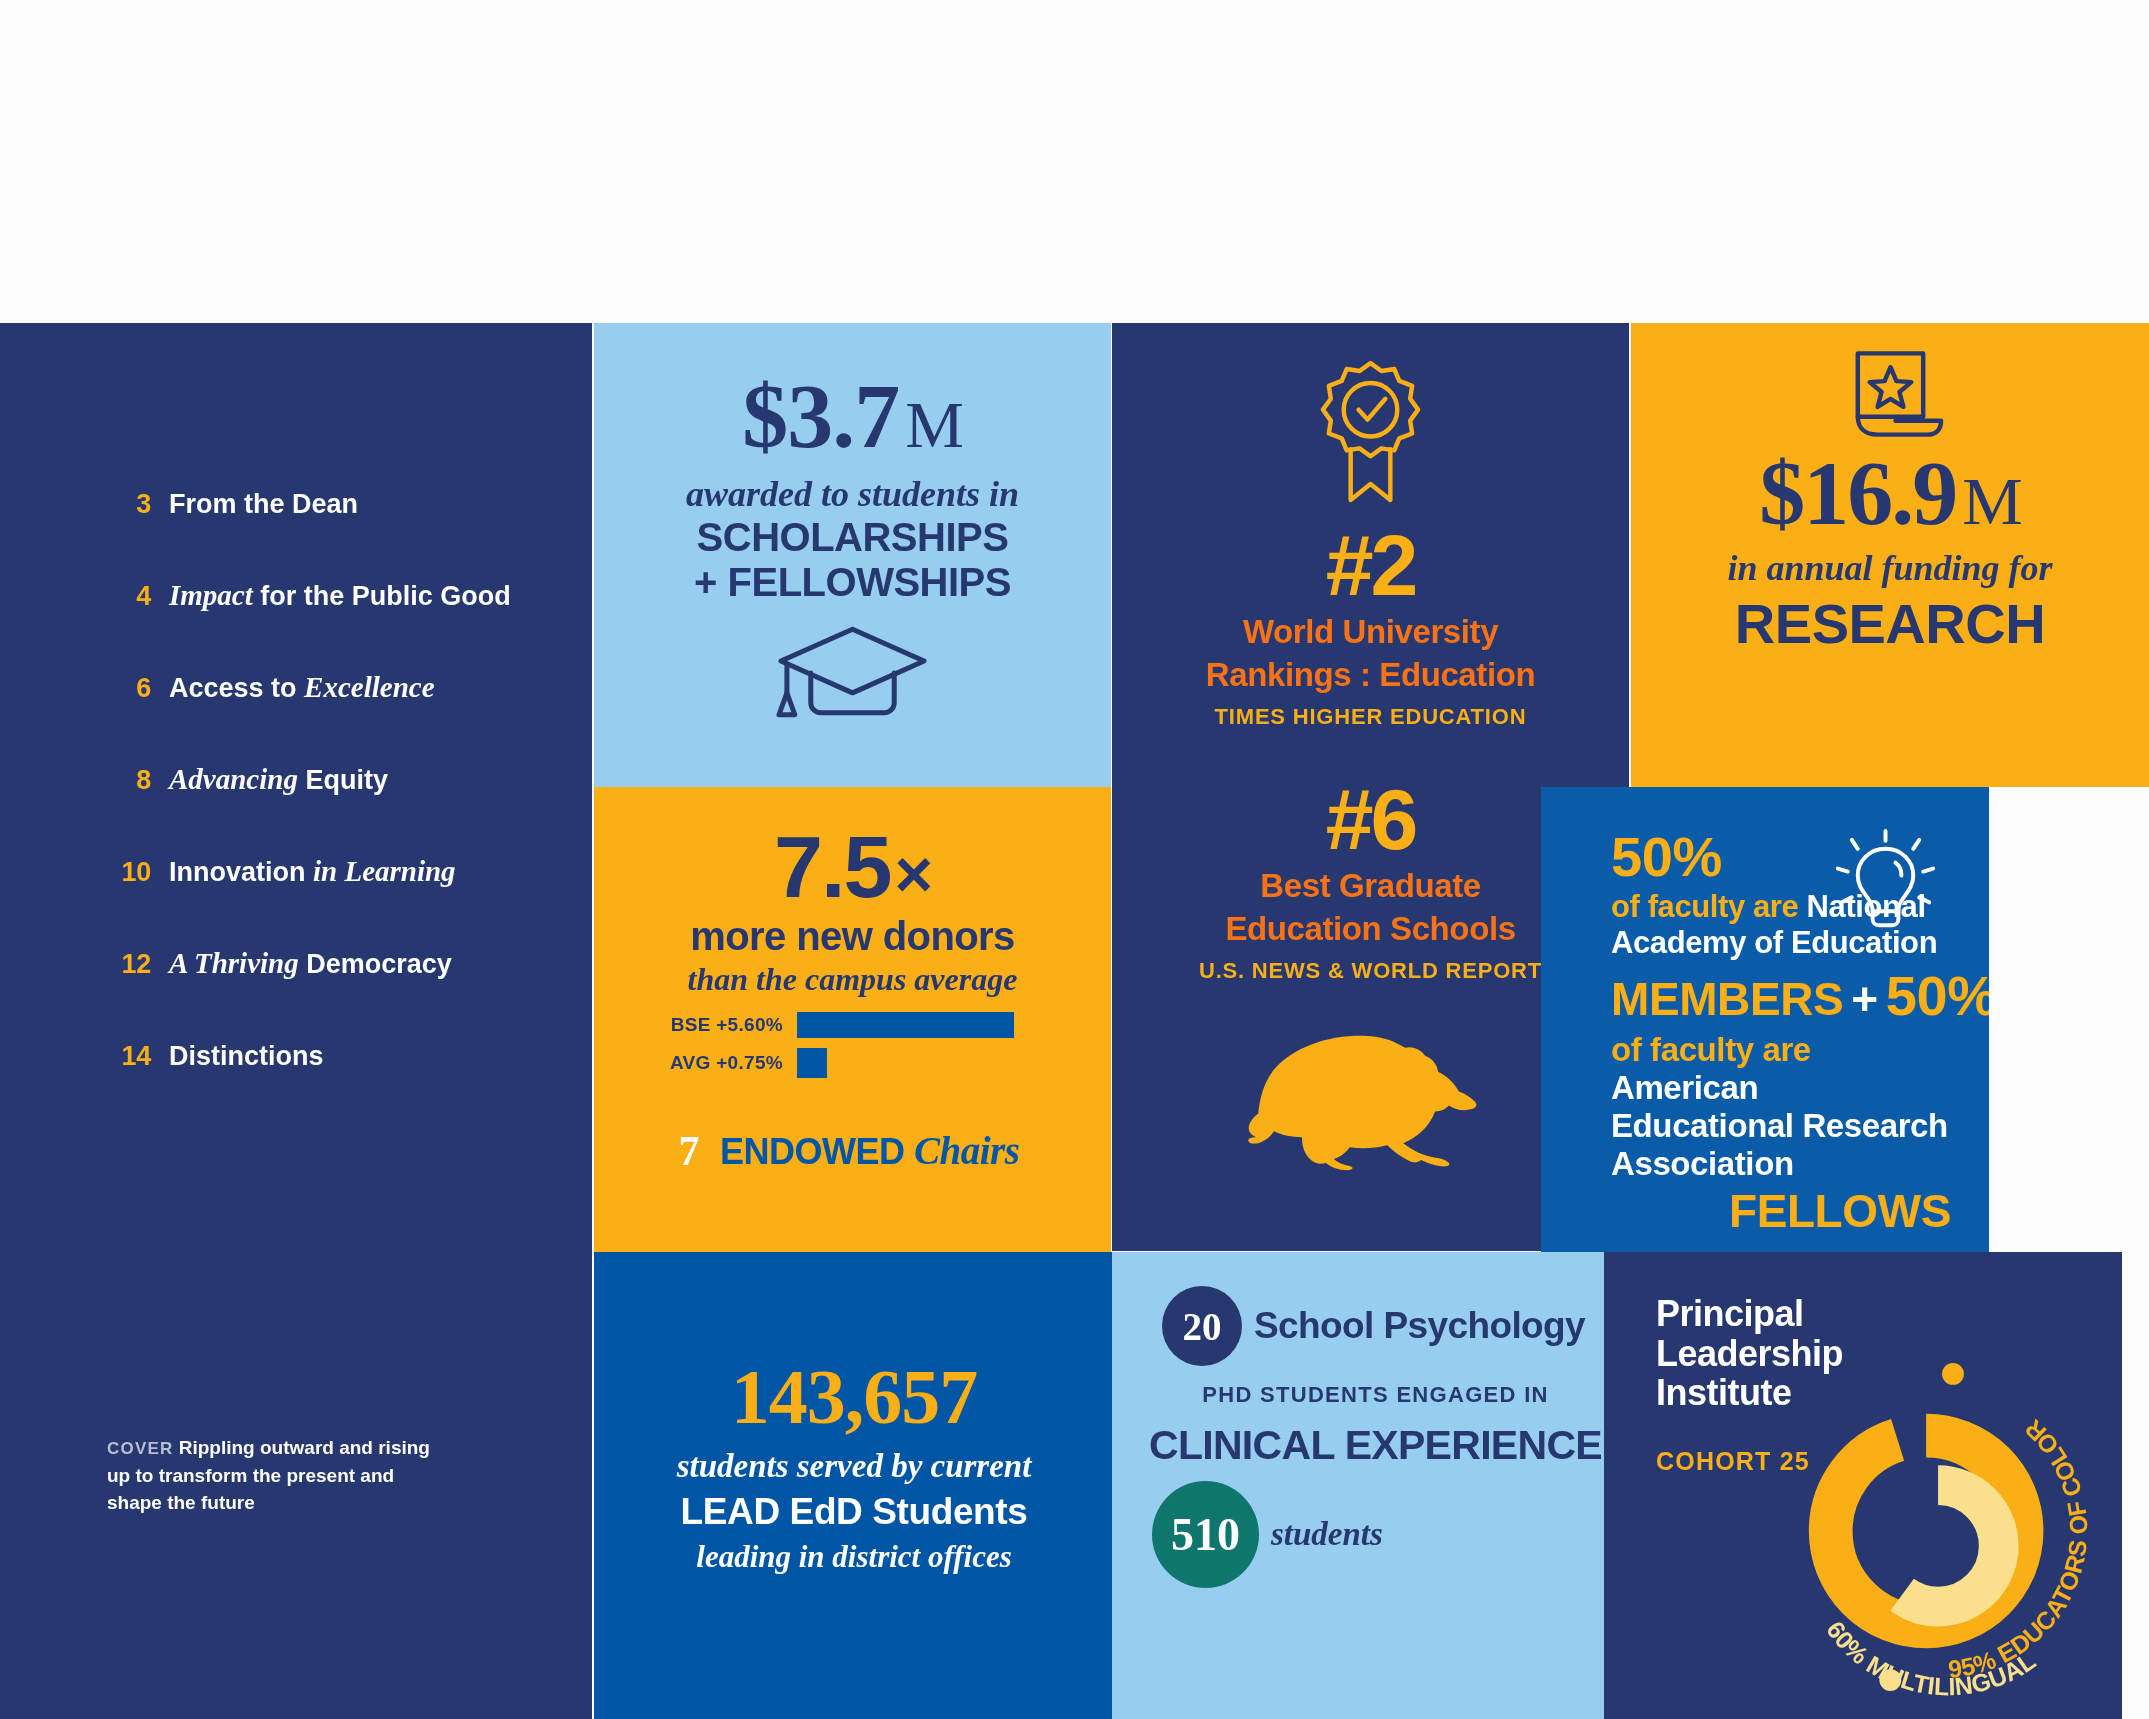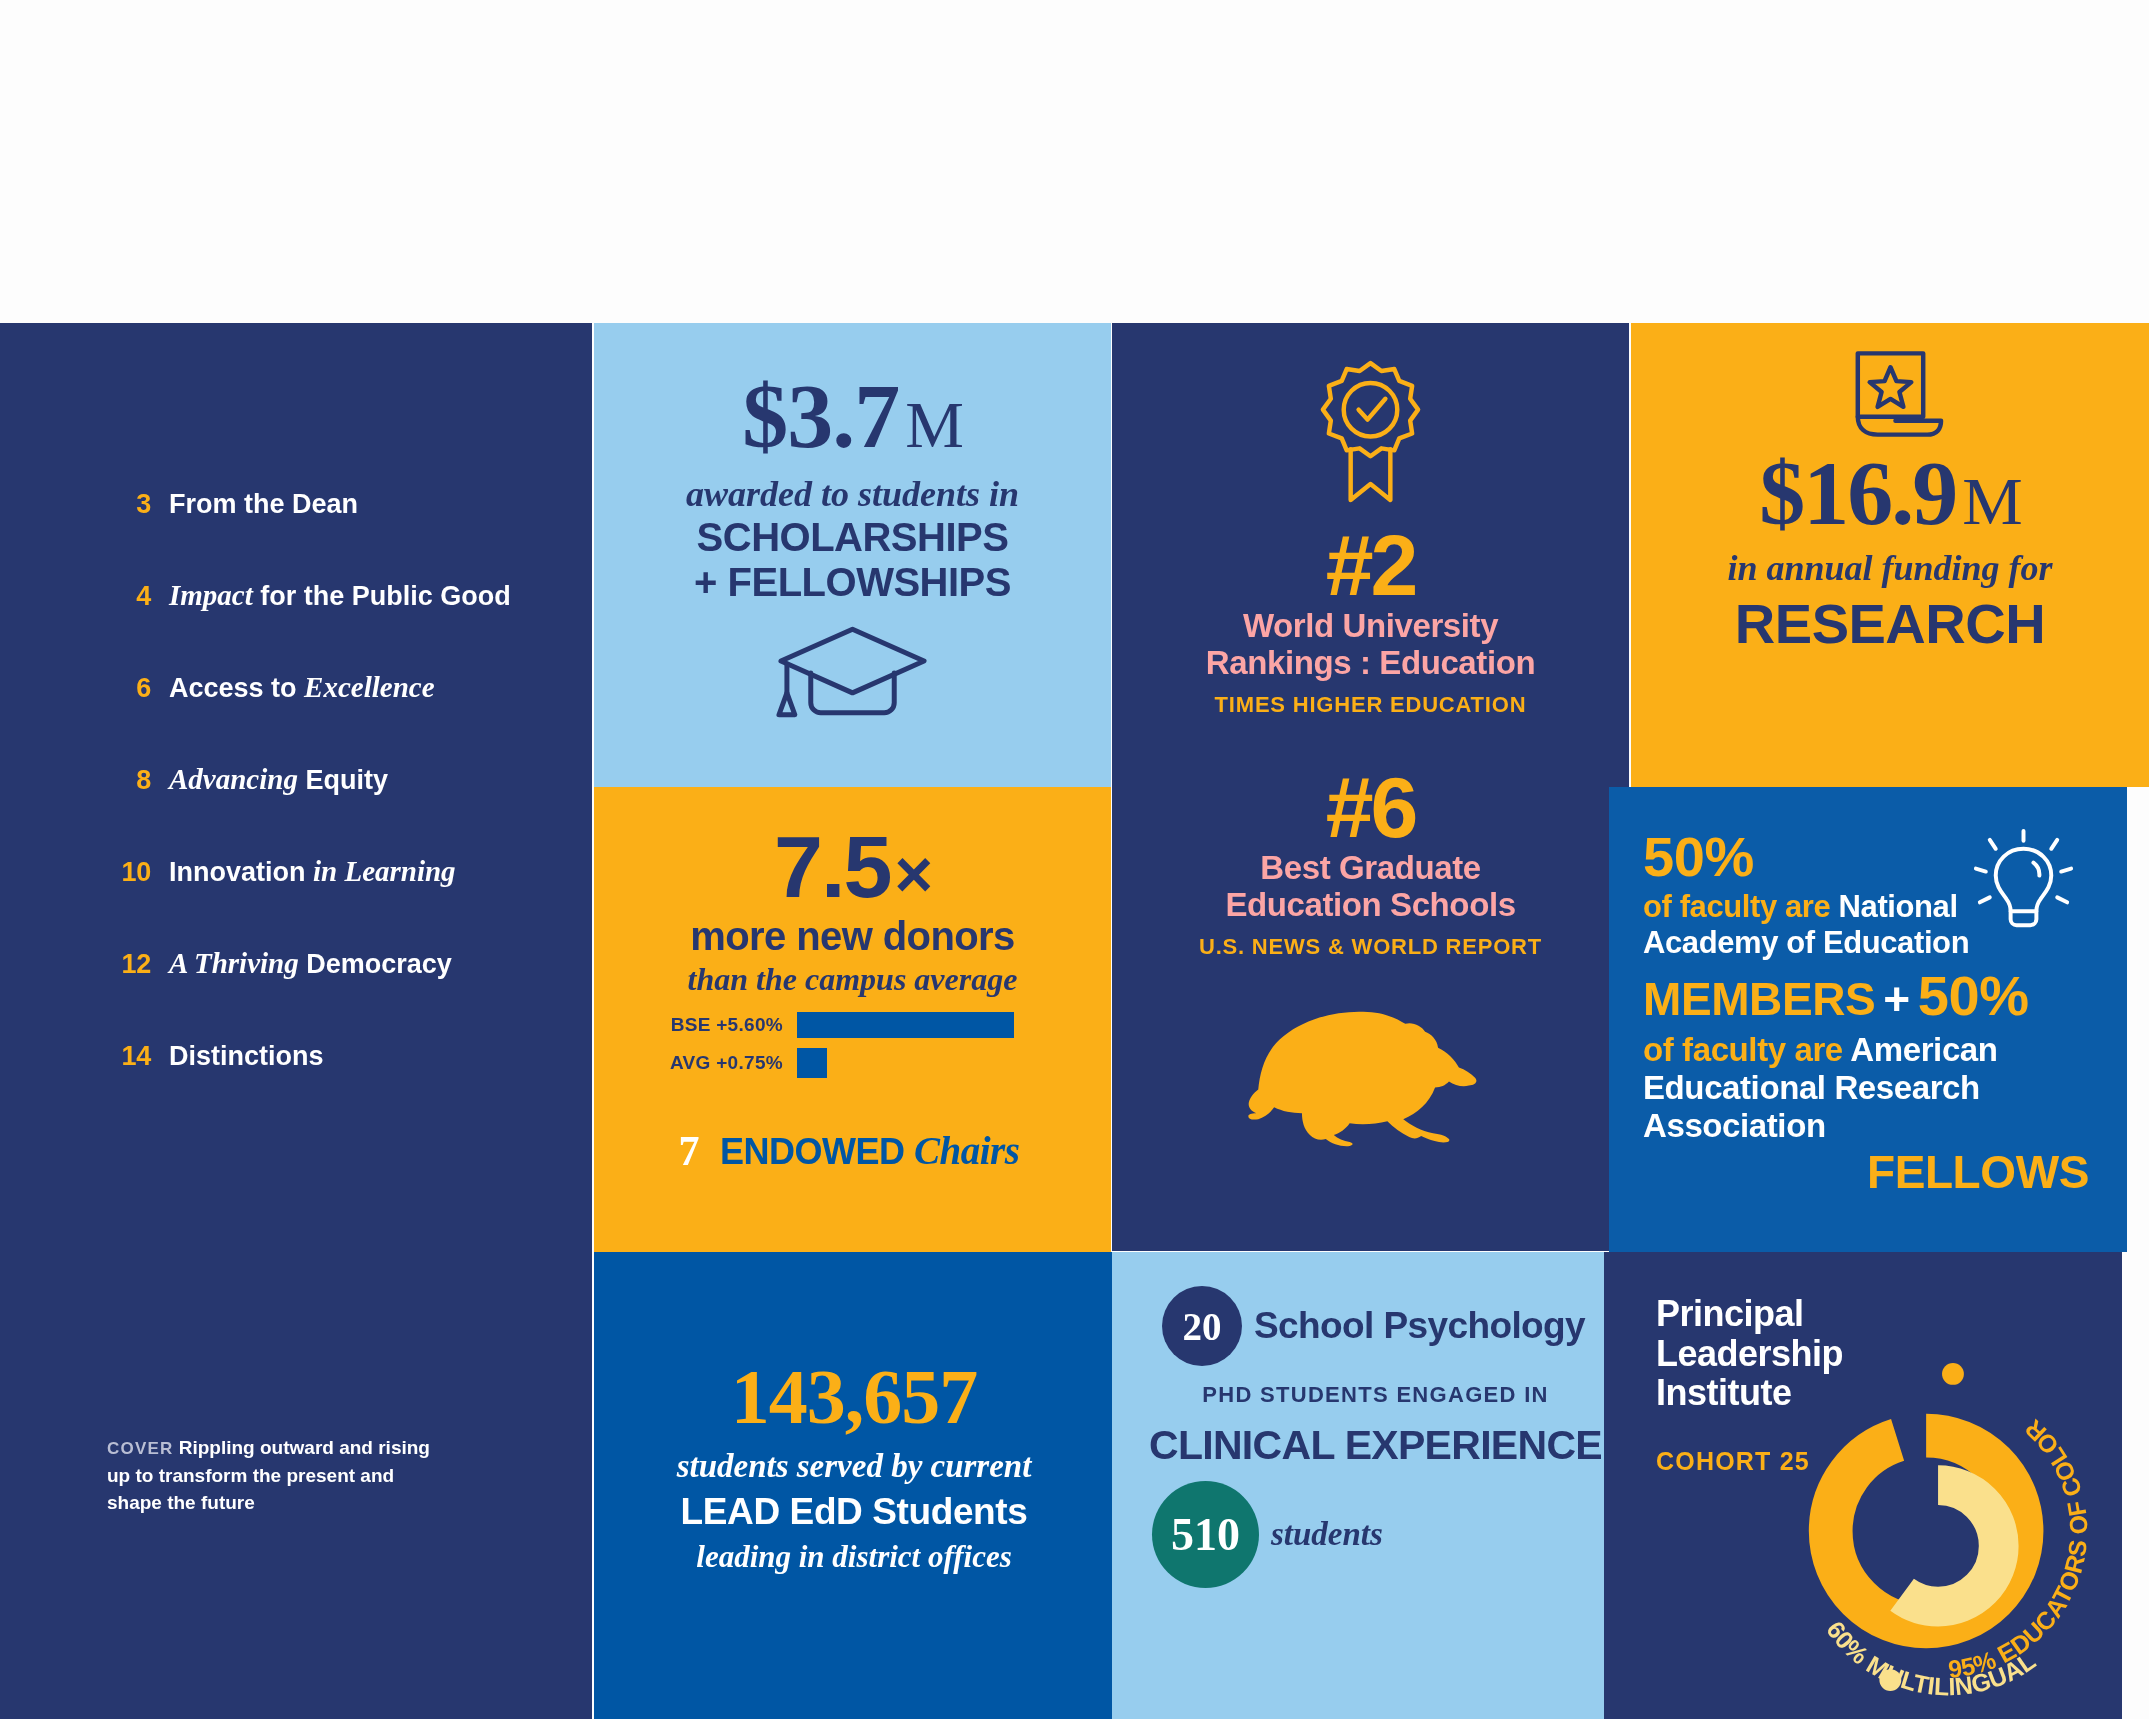--- a/index.html
+++ b/index.html
@@ -75,36 +75,36 @@
   #leadedd .inner { padding-top: 100px; text-align: center; }
   #lead-num { color: #FBAF17; font-family: "Liberation Serif", serif; font-weight: 700; font-size: 78px; letter-spacing: -1px; }
   #lead-l1 { color: #fff; font-family: "Liberation Serif", serif; font-style: italic; font-weight: 700; font-size: 33px; margin-top: 6px; }
   #lead-l2 { color: #fff; font-weight: 700; font-size: 37px; margin-top: 6px; letter-spacing: -0.4px; }
   #lead-l3 { color: #fff; font-family: "Liberation Serif", serif; font-style: italic; font-weight: 700; font-size: 31px; margin-top: 6px; }
 
   
   #rankings { left: 1112px; top: 323px; width: 517px; height: 928px; }
   #rankings .inner { padding-top: 34px; text-align: center; }
   .rank-num { color: #FBAF17; font-weight: 700; font-size: 86px; line-height: 1; letter-spacing: -3px; }
-  .rank-t { color: #fca5a5; font-weight: 700; font-size: 33px; line-height: 1.12; letter-spacing: -0.4px; }
+  .rank-t { color: #f97316; font-weight: 700; font-size: 33px; line-height: 1.12; letter-spacing: -0.4px; margin-top: 6px; }
   .rank-src { color: #FBAF17; font-weight: 700; font-size: 22px; letter-spacing: 0.8px; margin-top: 10px; }
   .ribbon-wrap { display: flex; justify-content: center; margin-bottom: 16px; }
   .bear-wrap { display: flex; justify-content: center; margin-top: 44px; }
 
   
   #research { left: 1631px; top: 323px; width: 518px; height: 464px; }
   #research .inner { padding-top: 24px; text-align: center; color: #27376F; }
   .scroll-wrap { display: flex; justify-content: center; margin-bottom: 6px; }
   #res-amount { font-family: "Liberation Serif", serif; font-weight: 700; font-size: 92px; letter-spacing: -2px; line-height: 1; }
   #res-amount .suffix { font-weight: 400; font-size: 68px; margin-left: 6px; }
   #res-sub { font-family: "Liberation Serif", serif; font-style: italic; font-weight: 700; font-size: 36px; margin-top: 8px; }
   #res-l2 { font-weight: 700; font-size: 56px; letter-spacing: -0.5px; margin-top: 2px; }
 
   
-  #faculty { left: 1609px; top: 787px; width: 518px; height: 465px; }
+  #faculty { left: 1541px; top: 787px; width: 448px; height: 465px; padding-left: 36px; }
   #faculty .inner { position: relative; height: 100%; padding: 42px 38px 0 34px; }
   .bulb-wrap { position: absolute; right: 44px; top: 36px; }
   .fac-block { font-weight: 700; letter-spacing: -0.4px; }
   .f-gold { color: #FBAF17; }
   .f-white { color: #ffffff; }
   #fac-a { font-size: 56px; line-height: 1; }
   #fac-b { font-size: 31px; line-height: 1.16; margin-top: 4px; }
   #fac-c { font-size: 46px; line-height: 1.1; margin-top: 4px; }
   #fac-d { font-size: 33px; line-height: 1.16; text-align: left; margin-top: 4px; }
   #fac-e { font-size: 46px; line-height: 1.1; text-align: right; margin-top: 2px; }

